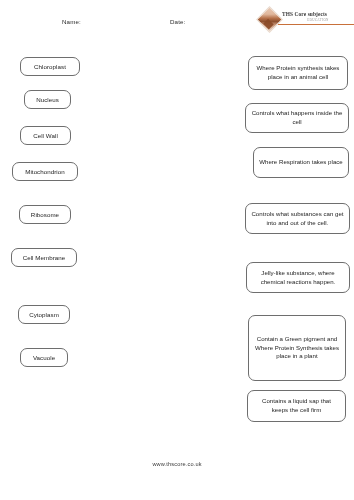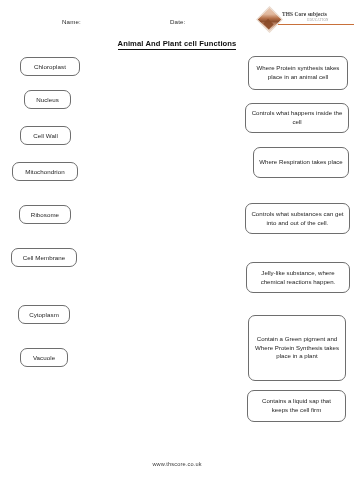--- a/index.html
+++ b/index.html
@@ -169,23 +169,20 @@
         <div id="logo-diamond-inner"></div>
       </div>
       <div id="logo-text-wrap">
         <div id="logo-title">THS Core subjects</div>
         <div id="logo-sub">EDUCATION</div>
       </div>
       <div id="logo-rule"></div>
     </div>
   </div>
 
-  <div id="worksheet-title">
-    <span>Animal And Plant cell Functions</span>
-  </div>
 
   <div id="terms-column">
       <div class="card term-card" style="left: 20px; top: 57px; width: 60px; height: 19px;">
         <span>Chloroplast</span>
       </div>
       <div class="card term-card" style="left: 24px; top: 90px; width: 47px; height: 19px;">
         <span>Nucleus</span>
       </div>
       <div class="card term-card" style="left: 20px; top: 126px; width: 51px; height: 19px;">
         <span>Cell Wall</span>

